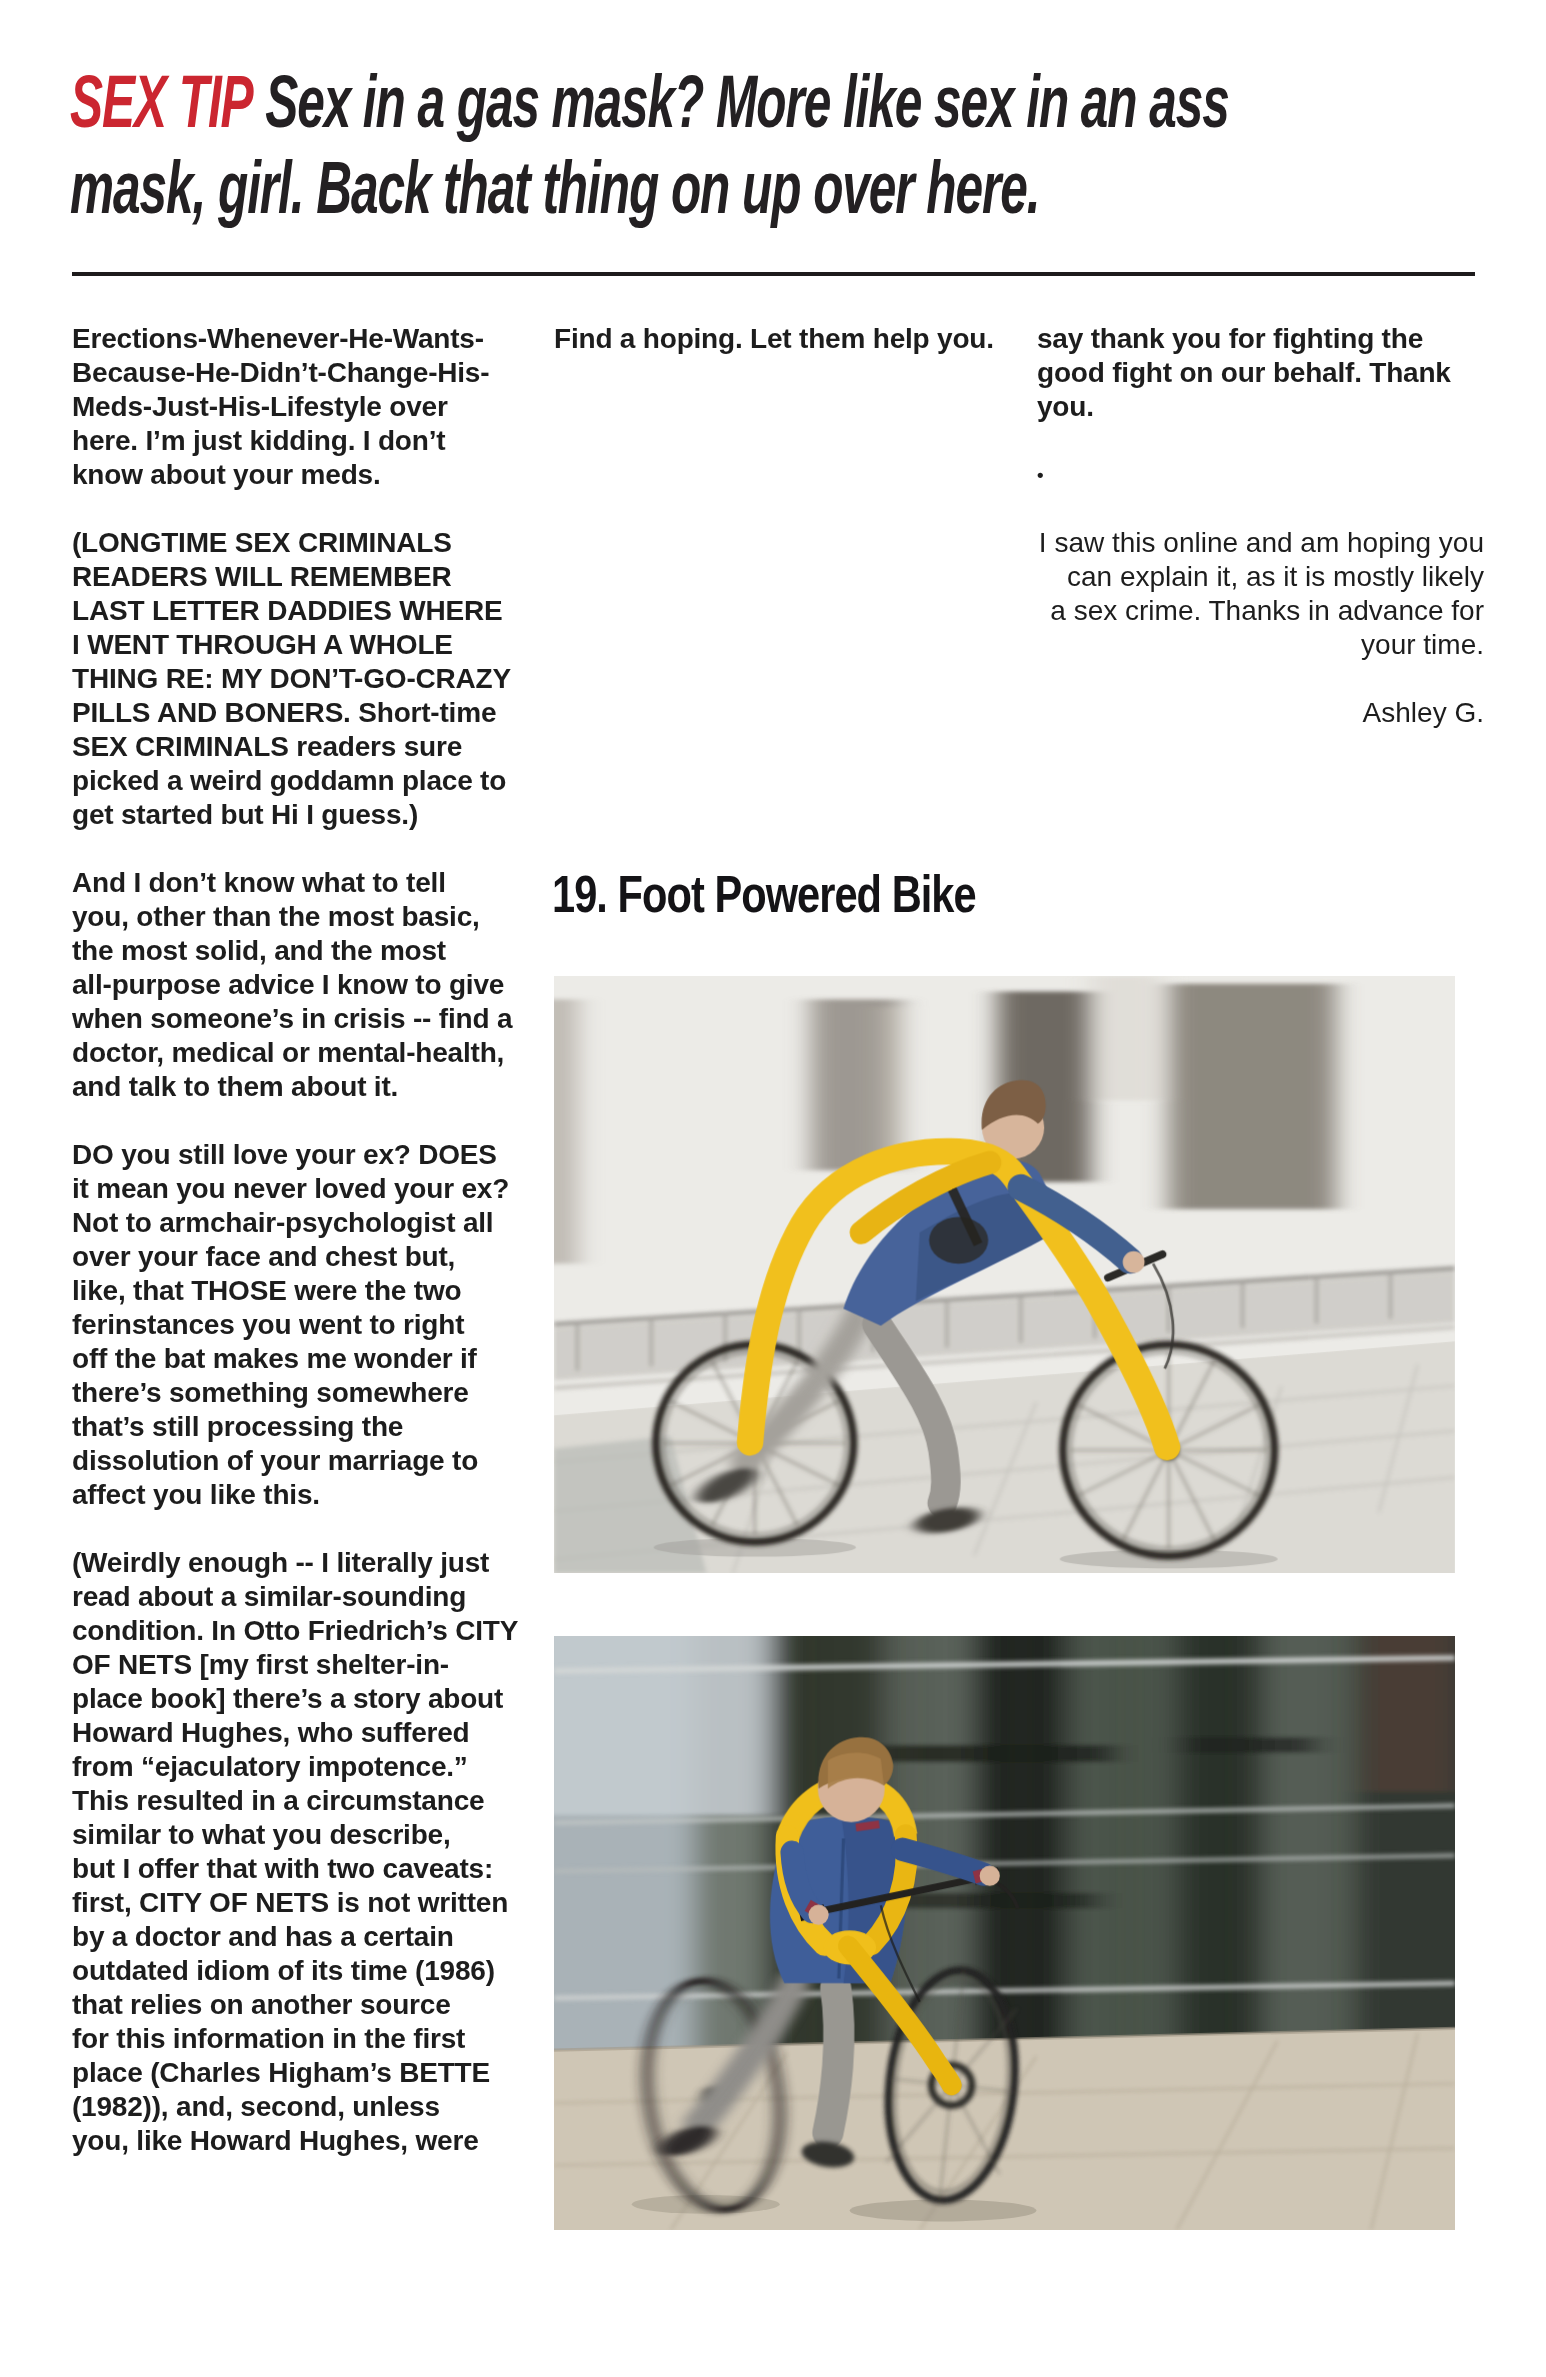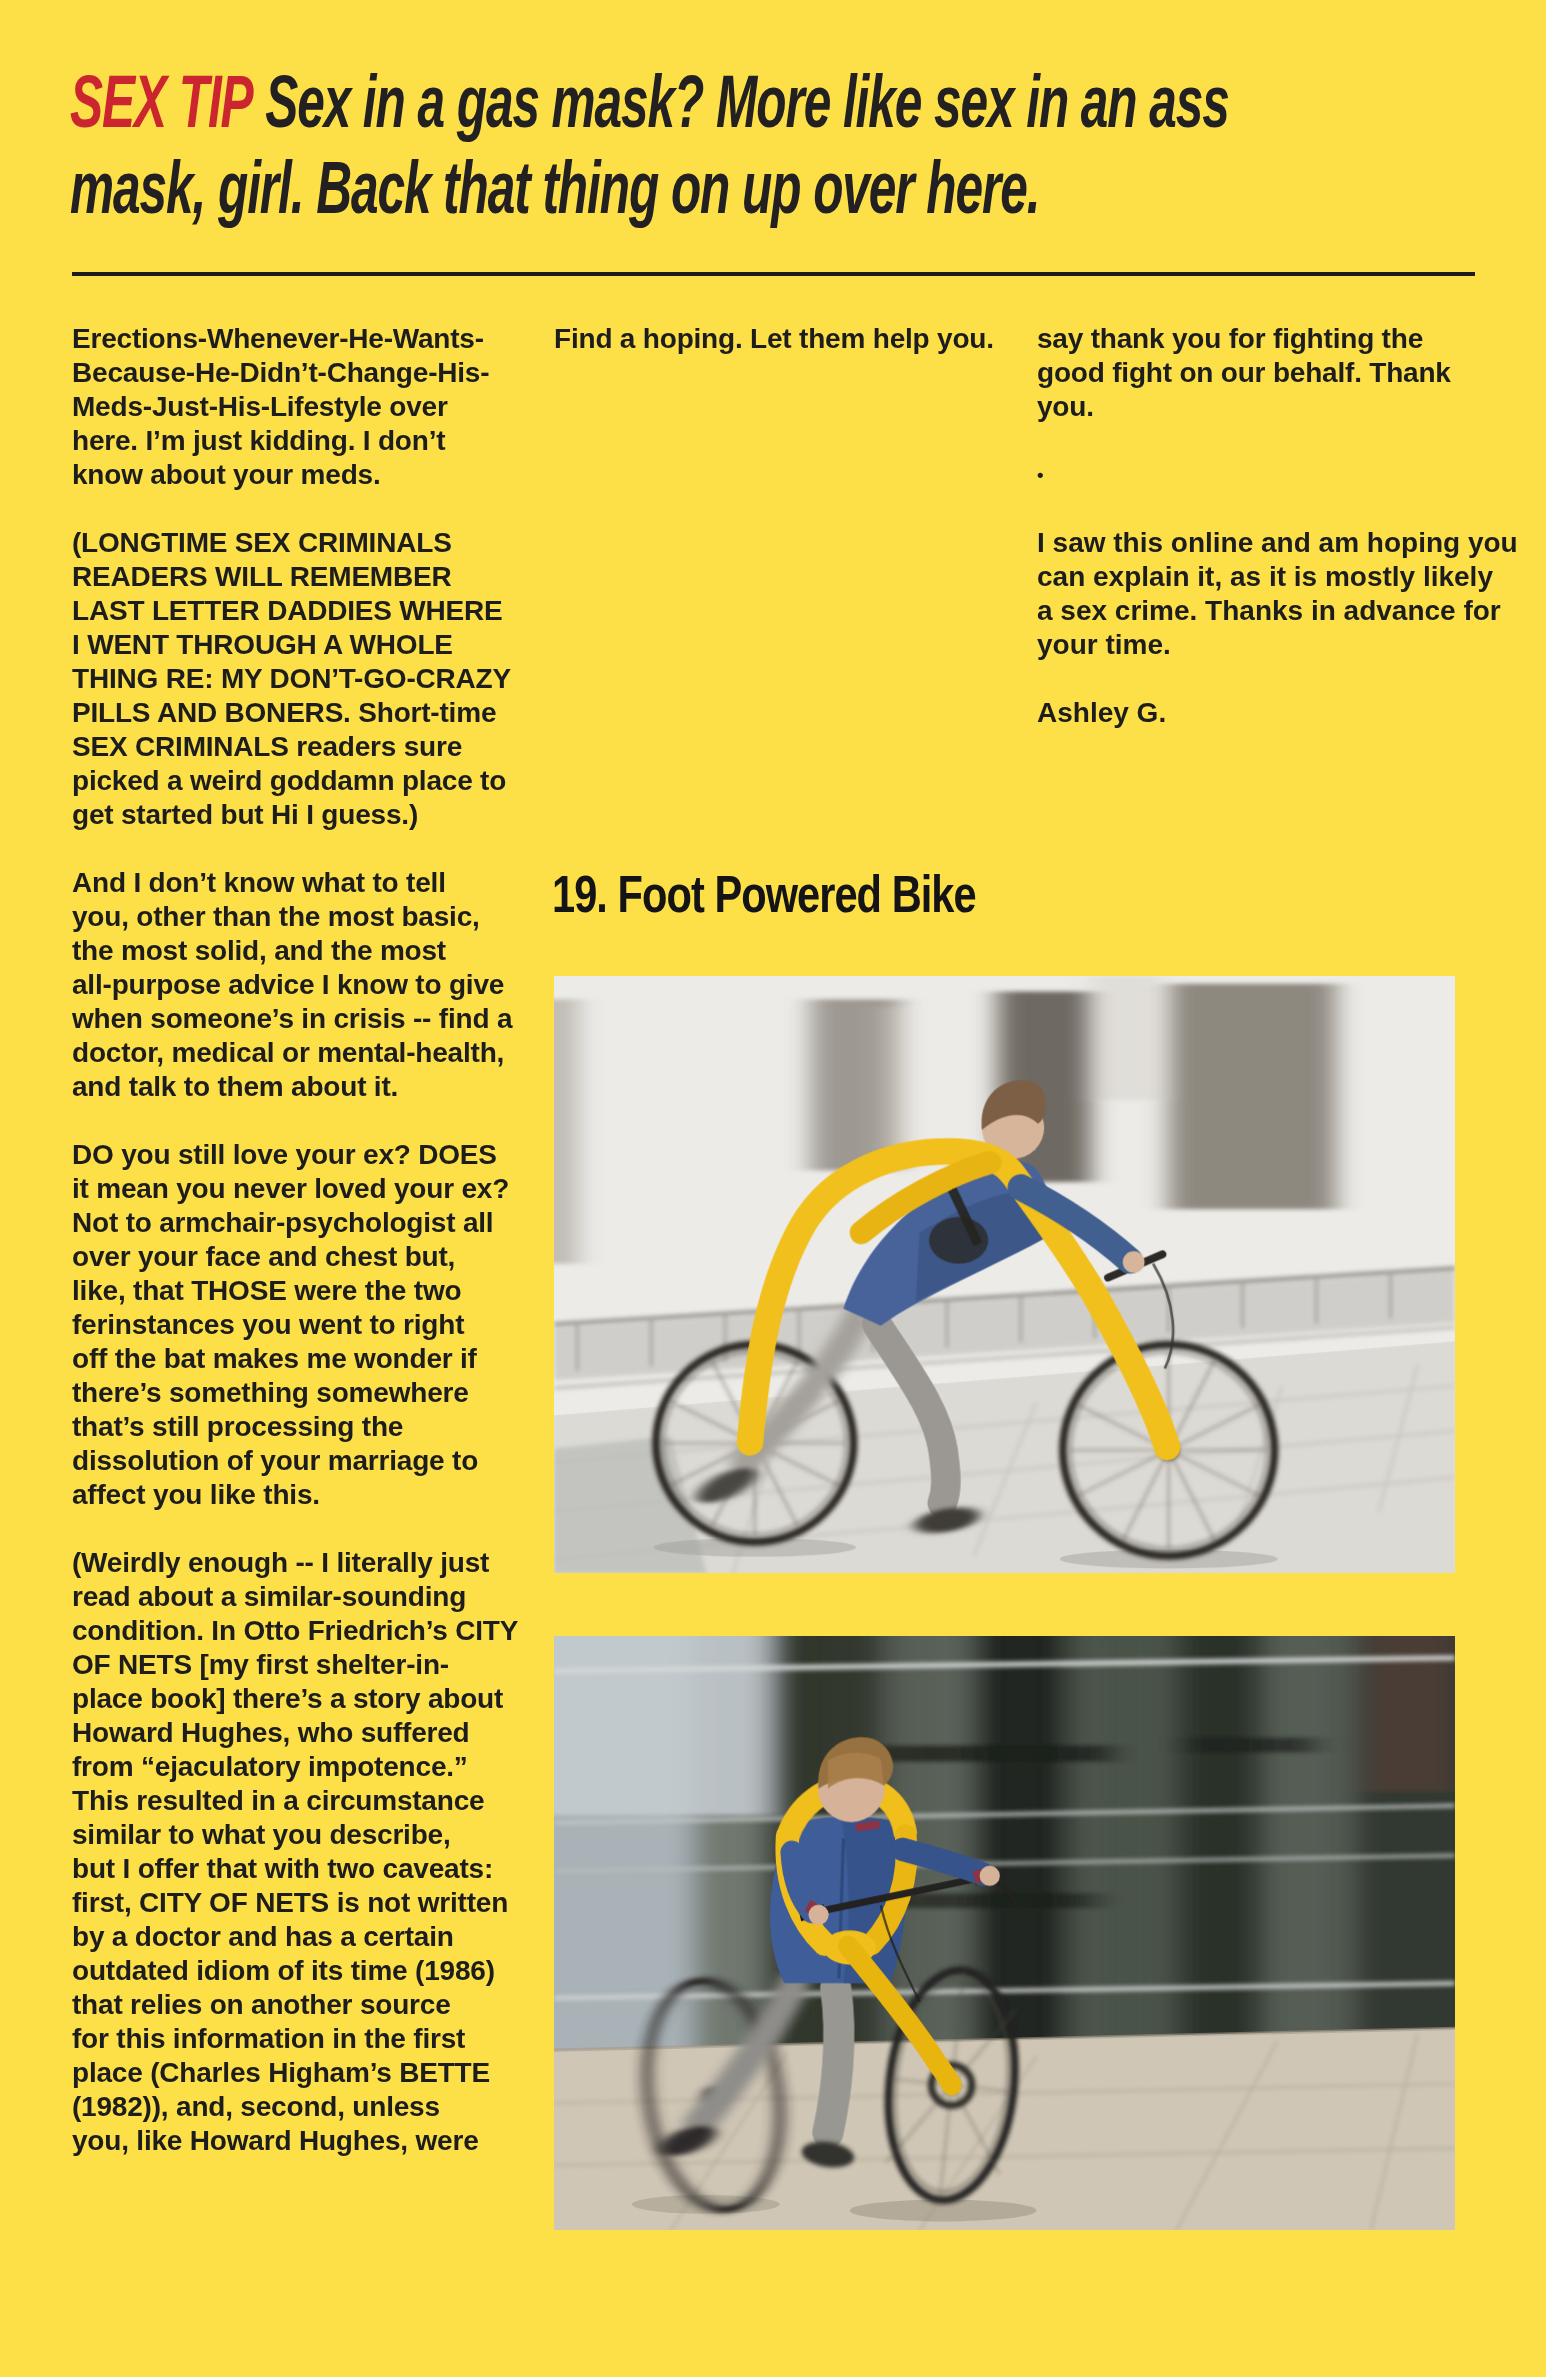--- a/index.html
+++ b/index.html
@@ -1,30 +1,30 @@
 <!DOCTYPE html>
 <html style="font-size:12.4px"><head>
 <meta charset="utf-8">
 <style>
   html,body{margin:0;padding:0;background:#9a9a9a;}
-  .page{position:relative;width:1547px;height:2377px;background:#fde047;overflow:hidden;
+  .page{position:relative;width:1547px;height:2377px;background:#ffffff;overflow:hidden;
         font-family:"Liberation Sans","DejaVu Sans",sans-serif;}
   
   .header{position:absolute;left:70px;top:59px;}
   .header-line{display:block;white-space:nowrap;font-style:italic;font-weight:700;
         font-size:74px;line-height:86px;letter-spacing:-1.6px;color:#232022;
         transform:scaleX(0.67);transform-origin:0 0;}
   .badge{margin-right:18.7px;}
   .rule{position:absolute;left:72px;top:272px;width:1403px;height:3.9px;background:#1d1b1c;}
   
   .col{position:absolute;top:322px;width:447px;}
   #col1{left:72px;} #col2{left:554px;} #col3{left:1037px;}
   .para{white-space:pre;margin:0 0 34px 0;font-weight:700;font-size:28px;
         line-height:34px;letter-spacing:-0.2px;color:#1d1d1d;}
-  .para.regular{font-weight:700;letter-spacing:0;}
+  .para.regular{font-weight:400;letter-spacing:0;text-align:right;}
   .para.bullet{font-size:18.7px;}
   
   .section-title{position:absolute;left:552px;top:864px;font-weight:700;font-size:52px;
         letter-spacing:-1.2px;color:#141316;transform:scaleX(0.8);transform-origin:0 0;
         white-space:nowrap;}
   
   .photo{position:absolute;left:554px;width:901px;overflow:hidden;}
   #photo1{top:976px;height:597px;}
   #photo2{top:1636px;height:594px;}
   .photo svg{display:block;width:100%;height:100%;}

